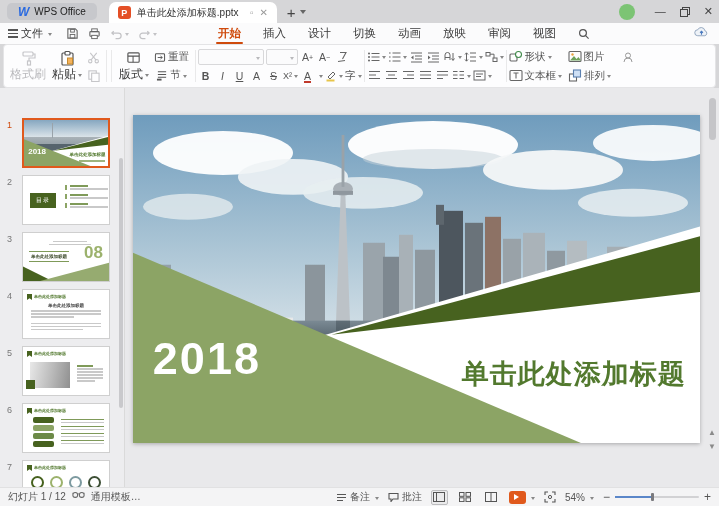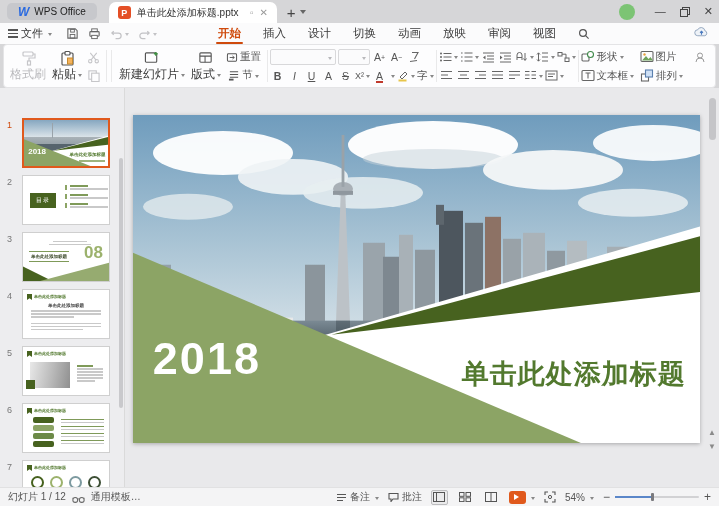--- a/index.html
+++ b/index.html
@@ -103,21 +103,21 @@
 .sl-2018{position:absolute;left:3.5%;top:66.5%;font-size:45px;font-weight:bold;color:#fff;letter-spacing:2px}
 .sl-title{position:absolute;right:2.5%;top:73.5%;font-size:27px;font-weight:bold;color:#52792e;letter-spacing:1px;white-space:nowrap}
 .sl-sub{position:absolute;right:2.5%;top:88.5%;font-size:13.5px;font-weight:bold;color:#52792e;white-space:nowrap}
 .v-scroll{position:absolute;right:3px;top:10px;width:7px;height:42px;background:#c5c5c8;border-radius:4px}
 .navbtns{position:absolute;right:2px;bottom:4px;display:flex;flex-direction:column;gap:4px}
 .navbtn{width:10px;height:10px;display:flex;align-items:center;justify-content:center;color:#8a8a8a;font-size:8px}
 
 .notes{height:32px;background:#f1f1f2;border-top:1px solid #ddd;display:flex;align-items:center;padding-left:14px;color:#9a9a9a;font-size:10.5px}
 
 .statusbar{height:19px;background:#f4f4f5;border-top:1px solid #e1e1e2;display:flex;align-items:center;padding:0 8px;color:#555;font-size:10px}
-.st-left{display:flex;align-items:flex-end;gap:6px}
+.st-left{display:flex;align-items:flex-start;gap:6px}
 .st-right{margin-left:auto;display:flex;align-items:center;gap:9px}
 .st-item{display:flex;align-items:center;gap:3px}
 .viewico{width:17px;height:15px;display:flex;align-items:center;justify-content:center;border-radius:2px}
 .viewico.active{border:1px solid #bdbdbf;background:#ebebec}
 .playbtn{width:17px;height:13px;background:#e0591c;border-radius:3px;display:flex;align-items:center;justify-content:center}
 .playbtn .tri{width:0;height:0;border:3.5px solid transparent;border-left:5px solid #fff;margin-left:2px}
 .slider{display:flex;align-items:center;gap:5px}
 .track{position:relative;width:84px;height:2px;background:#d2d2d4;border-radius:1px}
 .track .fill{position:absolute;left:0;top:0;height:2px;width:38px;background:#5b87c9}
 .track .knob{position:absolute;left:36px;top:-3px;width:3px;height:8px;background:#7a7a7e;border-radius:1px}
@@ -239,30 +239,20 @@
         <svg width="13" height="13" viewBox="0 0 14 14">
             <rect x="2" y="2" width="8" height="9" fill="none" stroke="#c6c6c9" stroke-width="1.2"></rect>
             <rect x="5" y="4.5" width="8" height="9" fill="#fdfdfe" stroke="#c6c6c9" stroke-width="1.2"></rect>
           </svg>
       </span>
     </div>
   </div>
   <div class="sep"></div>
   <div class="sep"></div>
   <div class="tgrp">
-    <div class="bigbtn">
-      <svg width="18" height="17" viewBox="0 0 18 17">
-          <rect x="2" y="3" width="12" height="10" rx="1" fill="none" stroke="#555" stroke-width="1.2"></rect>
-          <path d="M13 2 v4 M11 4 h4" stroke="#3f9142" stroke-width="1.4"></path>
-        </svg>
-      <span class="lbl">
-          <span>新建幻灯片</span>
-          <span class="cv sm"></span>
-        </span>
-    </div>
     <div class="bigbtn">
       <svg width="18" height="17" viewBox="0 0 18 17">
           <rect x="2.5" y="3" width="12" height="10" rx="1" fill="none" stroke="#555" stroke-width="1.2"></rect>
           <path d="M2.5 6.5 h12 M8 6.5 v6.5" stroke="#555" stroke-width="1.1"></path>
         </svg>
       <span class="lbl">
           <span>版式</span>
           <span class="cv sm"></span>
         </span>
     </div>

